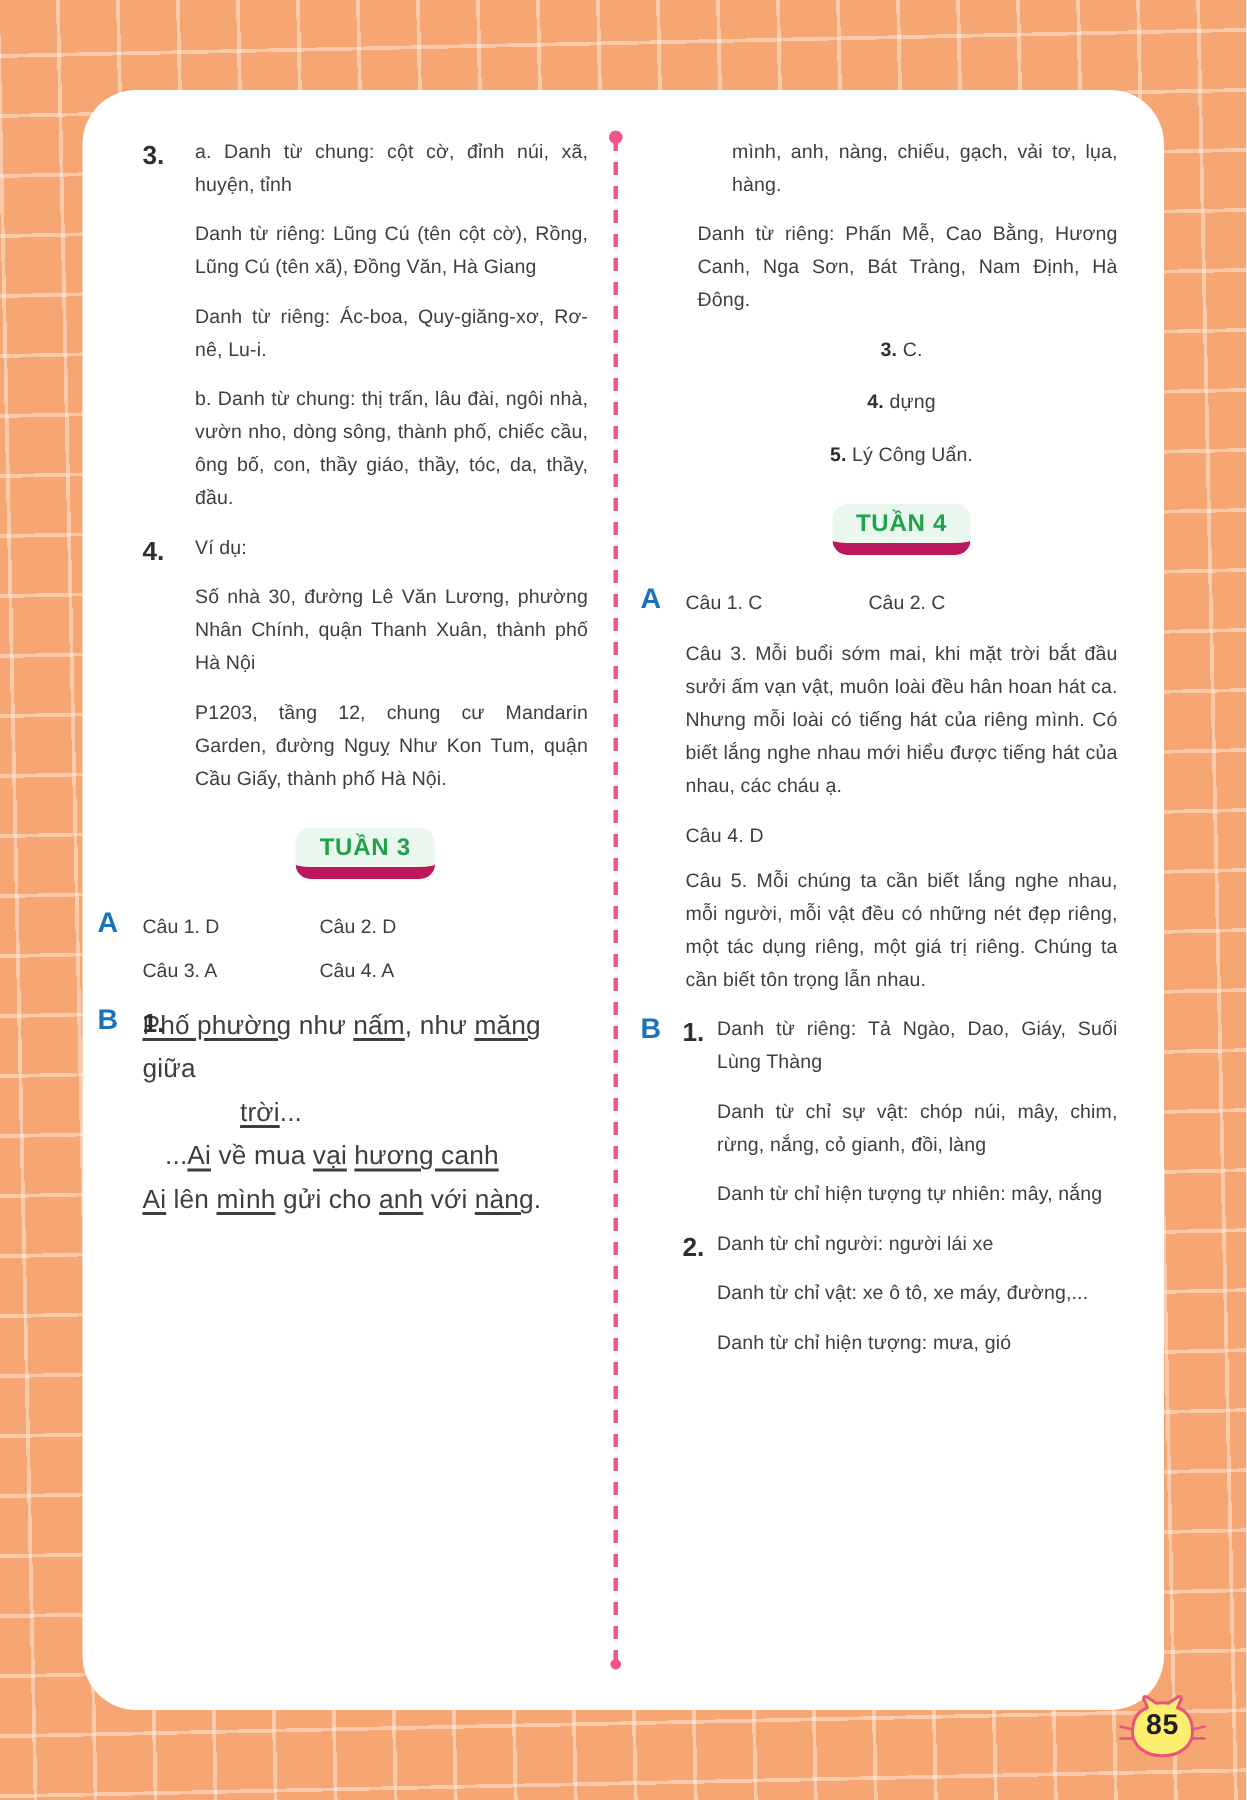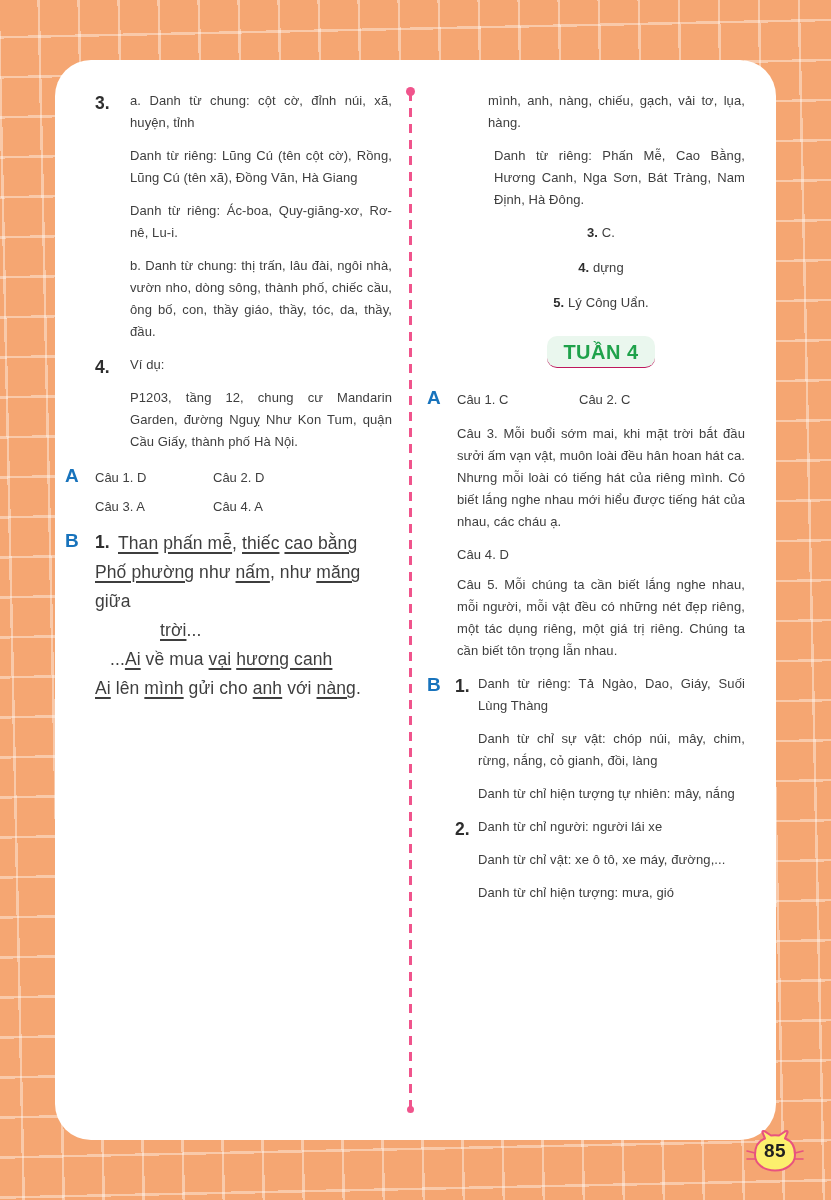--- a/index.html
+++ b/index.html
@@ -38,44 +38,44 @@
   p{margin:0 0 11px;font-size:13px;line-height:22px;text-align:justify;letter-spacing:0.1px;}
   p.single{text-align:left;}
   b,.bold{font-weight:bold;color:#2E2E2E;}
 
   .num-item{position:relative;padding-left:35px;margin-bottom:0;}
   .num-marker{position:absolute;left:0;top:0;font-weight:bold;color:#2E2E2E;font-size:17.5px;line-height:27.5px;}
 
   .week{text-align:center;margin:22px 0 18px;}
   .week-box{
     display:inline-block;background:#EAF7EE;color:#1FA24B;
-    font-weight:bold;font-size:20px;letter-spacing:0.5px;
+    font-weight:bold;font-size:16px;letter-spacing:0.5px;
     padding:5px 16px 3px;border-radius:10px;
-    border-bottom:1px solid #be185d;
+    border-bottom:8px solid #be185d;
   }
 
   .lettered{position:relative;}
   .letter{
     position:absolute;left:-30px;top:1px;color:#1873BC;font-weight:bold;font-size:19px;
   }
   .ans-grid{display:grid;grid-template-columns:118px 1fr;row-gap:1px;
     font-size:13px;line-height:27.5px;margin-bottom:9px;}
   .col-right .ans-grid{grid-template-columns:122px 1fr;}
   .ans-grid span{text-align:left;}
 
   .poem{margin-bottom:2px;}
   .poem-line{font-size:17.5px;line-height:29px;text-align:left;letter-spacing:0.1px;}
   .poem-l1{position:relative;padding-left:23px;}
   .poem-l1 .num-marker{left:0;}
   .ind-65{margin-left:65px;}
   .ind-15{margin-left:15px;}
   .ind-40{margin-left:40px;}
   .u{text-decoration:underline;text-decoration-thickness:1.8px;text-underline-offset:3px;}
   .cont-para{margin-left:31px;}
-  .rieng-para{margin-left:37px;}
+  .rieng-para{margin-left:8px;}
   .plain-item{margin-bottom:13px;text-align:center;}
   .b-item{position:relative;padding-left:21px;margin-bottom:0;}
   .b-item .num-marker{left:-2px;}
 
   .badge{position:absolute;left:746px;top:1128px;width:58px;height:46px;text-decoration:underline;}
   .badge svg{position:absolute;inset:0;}
   .badge .num{
     position:absolute;left:0;top:12px;width:100%;text-align:center;
     font-weight:bold;font-size:19px;color:#1F1F1F;letter-spacing:0.5px;
   }
@@ -98,39 +98,43 @@
           <span class="num-marker">3.</span>
           <p>a. Danh từ chung: cột cờ, đỉnh núi, xã, huyện, tỉnh</p>
           <p>Danh từ riêng: Lũng Cú (tên cột cờ), Rồng, Lũng Cú (tên xã), Đồng Văn, Hà Giang</p>
           <p>Danh từ riêng: Ác-boa, Quy-giăng-xơ, Rơ-nê, Lu-i.</p>
           <p>b. Danh từ chung: thị trấn, lâu đài, ngôi nhà, vườn nho, dòng sông, thành phố, chiếc cầu, ông bố, con, thầy giáo, thầy, tóc, da, thầy, đầu.</p>
         </div>
 
         <div class="num-item">
           <span class="num-marker">4.</span>
           <p class="single">Ví dụ:</p>
+          <p>Số nhà 30, đường Lê Văn Lương, phường Nhân Chính, quận Thanh Xuân, thành phố Hà Nội</p>
           <p>P1203, tầng 12, chung cư Mandarin Garden, đường Nguỵ Như Kon Tum, quận Cầu Giấy, thành phố Hà Nội.</p>
         </div>
 
+        <div class="week">
+          <span class="week-box">TUẦN 3</span>
+        </div>
 
         <div class="lettered">
           <span class="letter">A</span>
           <div class="ans-grid">
             <span>Câu 1. D</span>
             <span>Câu 2. D</span>
             <span>Câu 3. A</span>
             <span>Câu 4. A</span>
           </div>
         </div>
 
         <div class="lettered">
           <span class="letter">B</span>
           <div class="poem">
             <div class="poem-line poem-l1">
-              <span class="num-marker">1.</span><span><span class="u">Than</span><span> </span><span class="u">phấn mễ</span><span>, </span><span class="u">thiếc</span><span> </span><span class="u">cao bằng</span></span>
+              <span class="num-marker">1.</span>
             </div>
             <div class="poem-line"><span class="u">Phố phường</span><span> như </span><span class="u">nấm</span><span>, như </span><span class="u">măng</span><span> giữa</span></div>
             <div class="poem-line ind-65"><span class="u">trời</span><span>...</span></div>
             <div class="poem-line ind-15"><span>...</span><span class="u">Ai</span><span> về mua </span><span class="u">vại</span><span> </span><span class="u">hương canh</span></div>
             <div class="poem-line"><span class="u">Ai</span><span> lên </span><span class="u">mình</span><span> gửi cho </span><span class="u">anh</span><span> với </span><span class="u">nàng</span><span>.</span></div>
             <div class="poem-line ind-40"></div>
 
           </div>
 
         </div>

